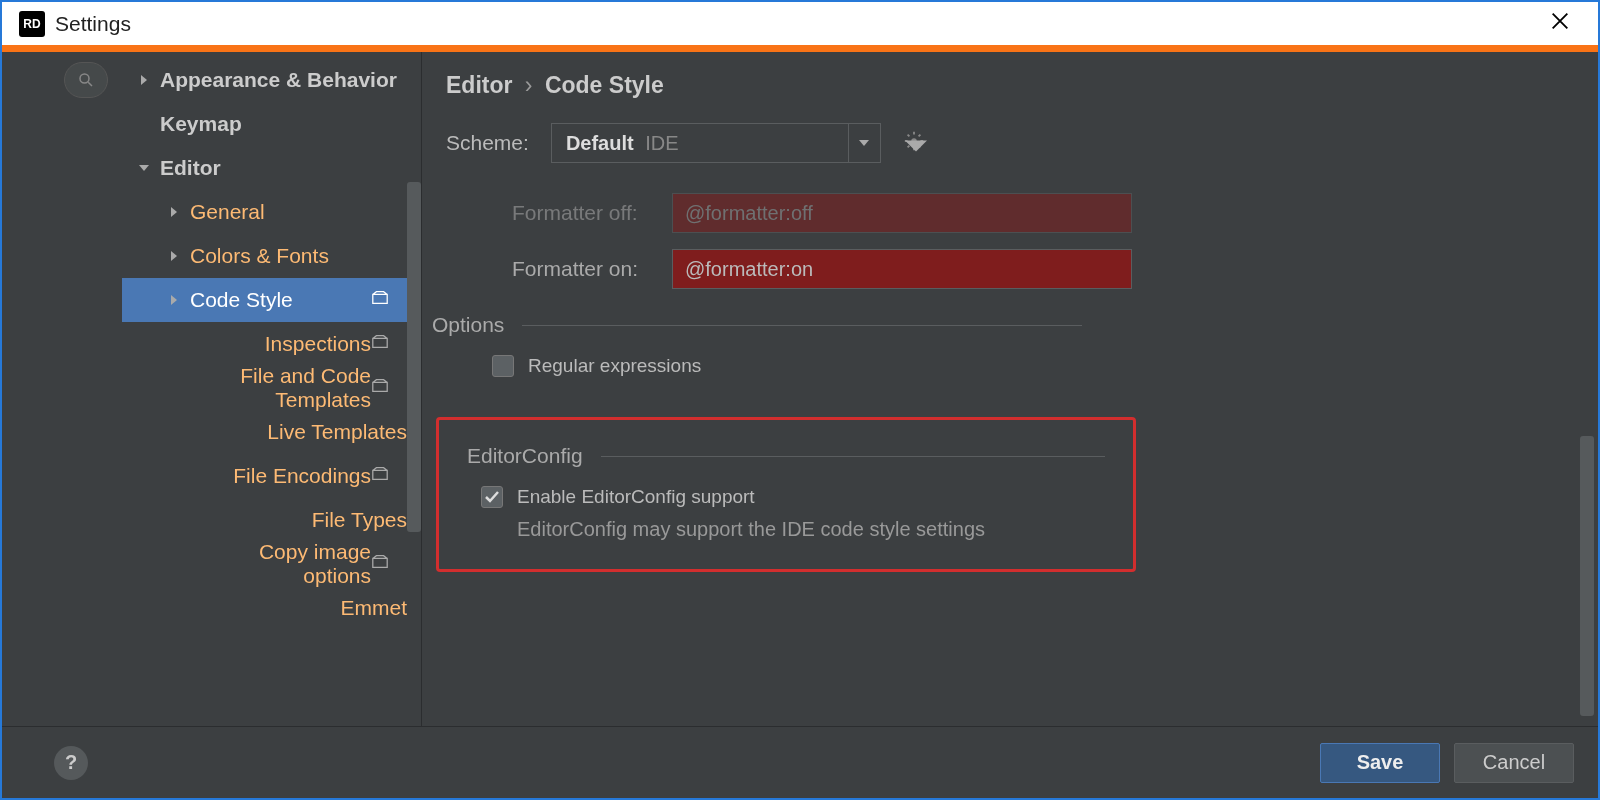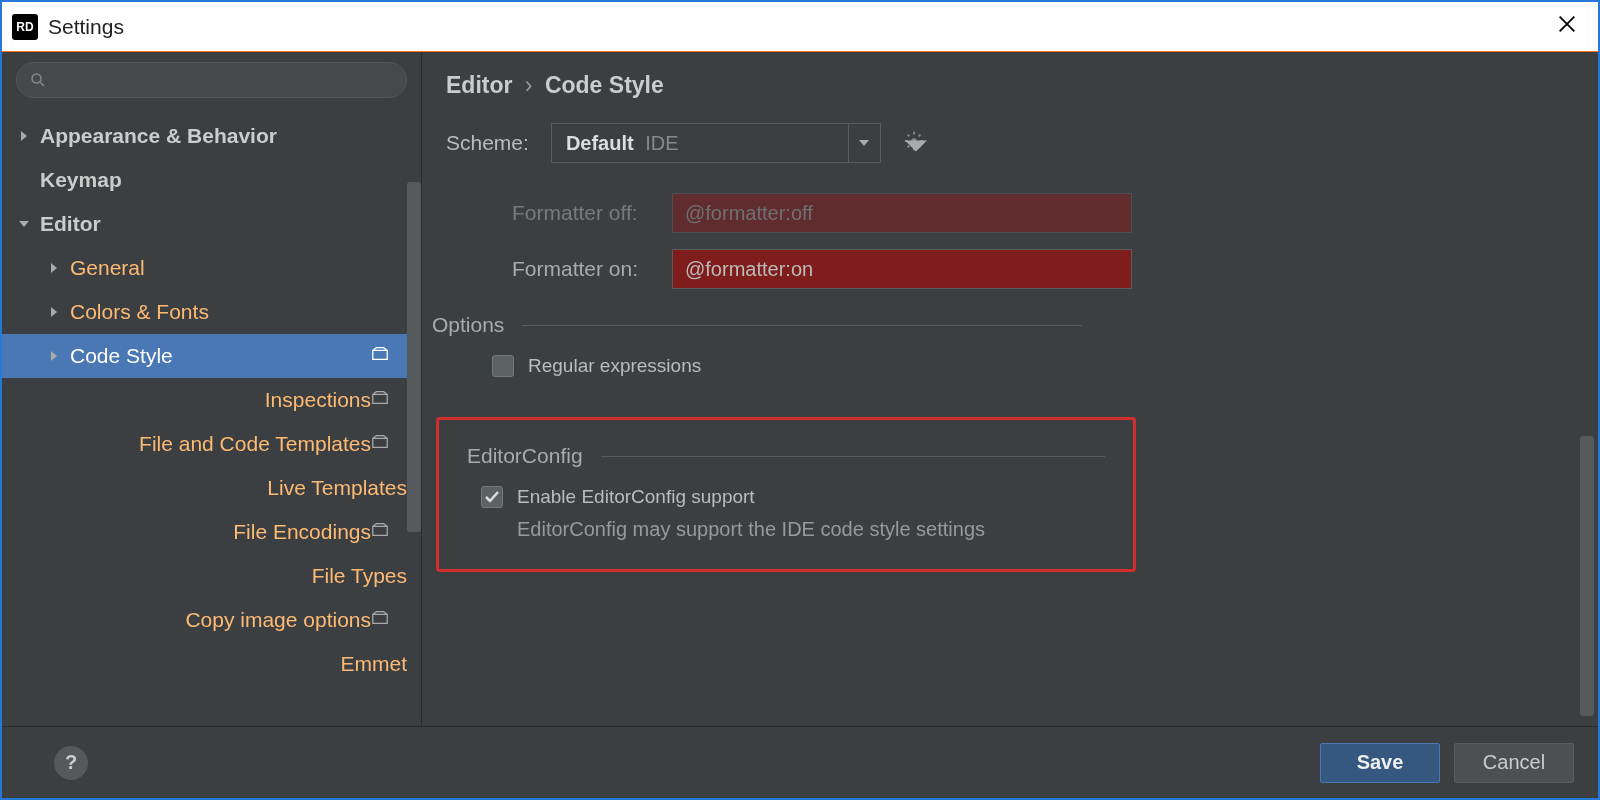--- a/index.html
+++ b/index.html
@@ -1,23 +1,23 @@
 <!DOCTYPE html>
 <html><head>
 <meta charset="utf-8">
 <style>
 * { box-sizing: border-box; margin: 0; padding: 0; font-family: "Segoe UI", Arial, sans-serif; }
 body { background: #3c3f41; width: 1600px; height: 800px; overflow: hidden; border: 2px solid #2679d8; }
 .window { display: flex; flex-direction: column; height: 100%; }
-.titlebar { background: #fff; height: 50px; display: flex; align-items: center; padding: 0 10px; border-bottom: 1px solid #f97316; justify-content: center; }
+.titlebar { background: #fff; height: 50px; display: flex; align-items: center; padding: 0 17px; border-bottom: 7px solid #f97316; justify-content: center; }
 .titlebar .logo { width: 26px; height: 26px; background: #000; color: #fff; font-weight: bold; font-size: 12px; display: flex; align-items: center; justify-content: center; border-radius: 3px; margin-right: 10px; }
 .titlebar .title { font-size: 21px; color: #222; }
 .titlebar .close { margin-left: auto; font-size: 26px; color: #000; cursor: pointer; padding: 0 10px; }
 .main { flex: 1; display: flex; overflow: hidden; }
-.sidebar { width: 420px; background: #3c3f41; display: flex; flex-direction: column; border-right: 1px solid #2b2d2f; position: relative; }
+.sidebar { width: 420px; background: #3c3f41; display: flex; border-right: 1px solid #2b2d2f; position: relative; padding-left: 48px; }
 .search-wrap { padding: 10px 14px; }
 .search { background: #45494a; border: 1px solid #555; border-radius: 18px; height: 36px; display: flex; align-items: center; padding: 0 12px; }
 .search svg { width: 18px; height: 18px; }
 .tree { flex: 1; overflow-y: auto; padding-top: 6px; position: relative; }
 .tree-scroll-thumb { position: absolute; right: 0; top: 130px; width: 14px; height: 350px; background: #565a5c; border-radius: 3px; }
 .tree-item { display: flex; align-items: center; height: 44px; padding: 0 14px; color: #fdba74; font-size: 21px; cursor: pointer; position: relative; }
 .tree-item.bold { font-weight: 600; color: #ccc; }
 .tree-item.selected { background: #4a78b4; color: #fff; }
 .tree-item .arrow { width: 16px; display: inline-flex; justify-content: center; margin-right: 8px; }
 .tree-item .arrow svg { width: 10px; height: 10px; }

